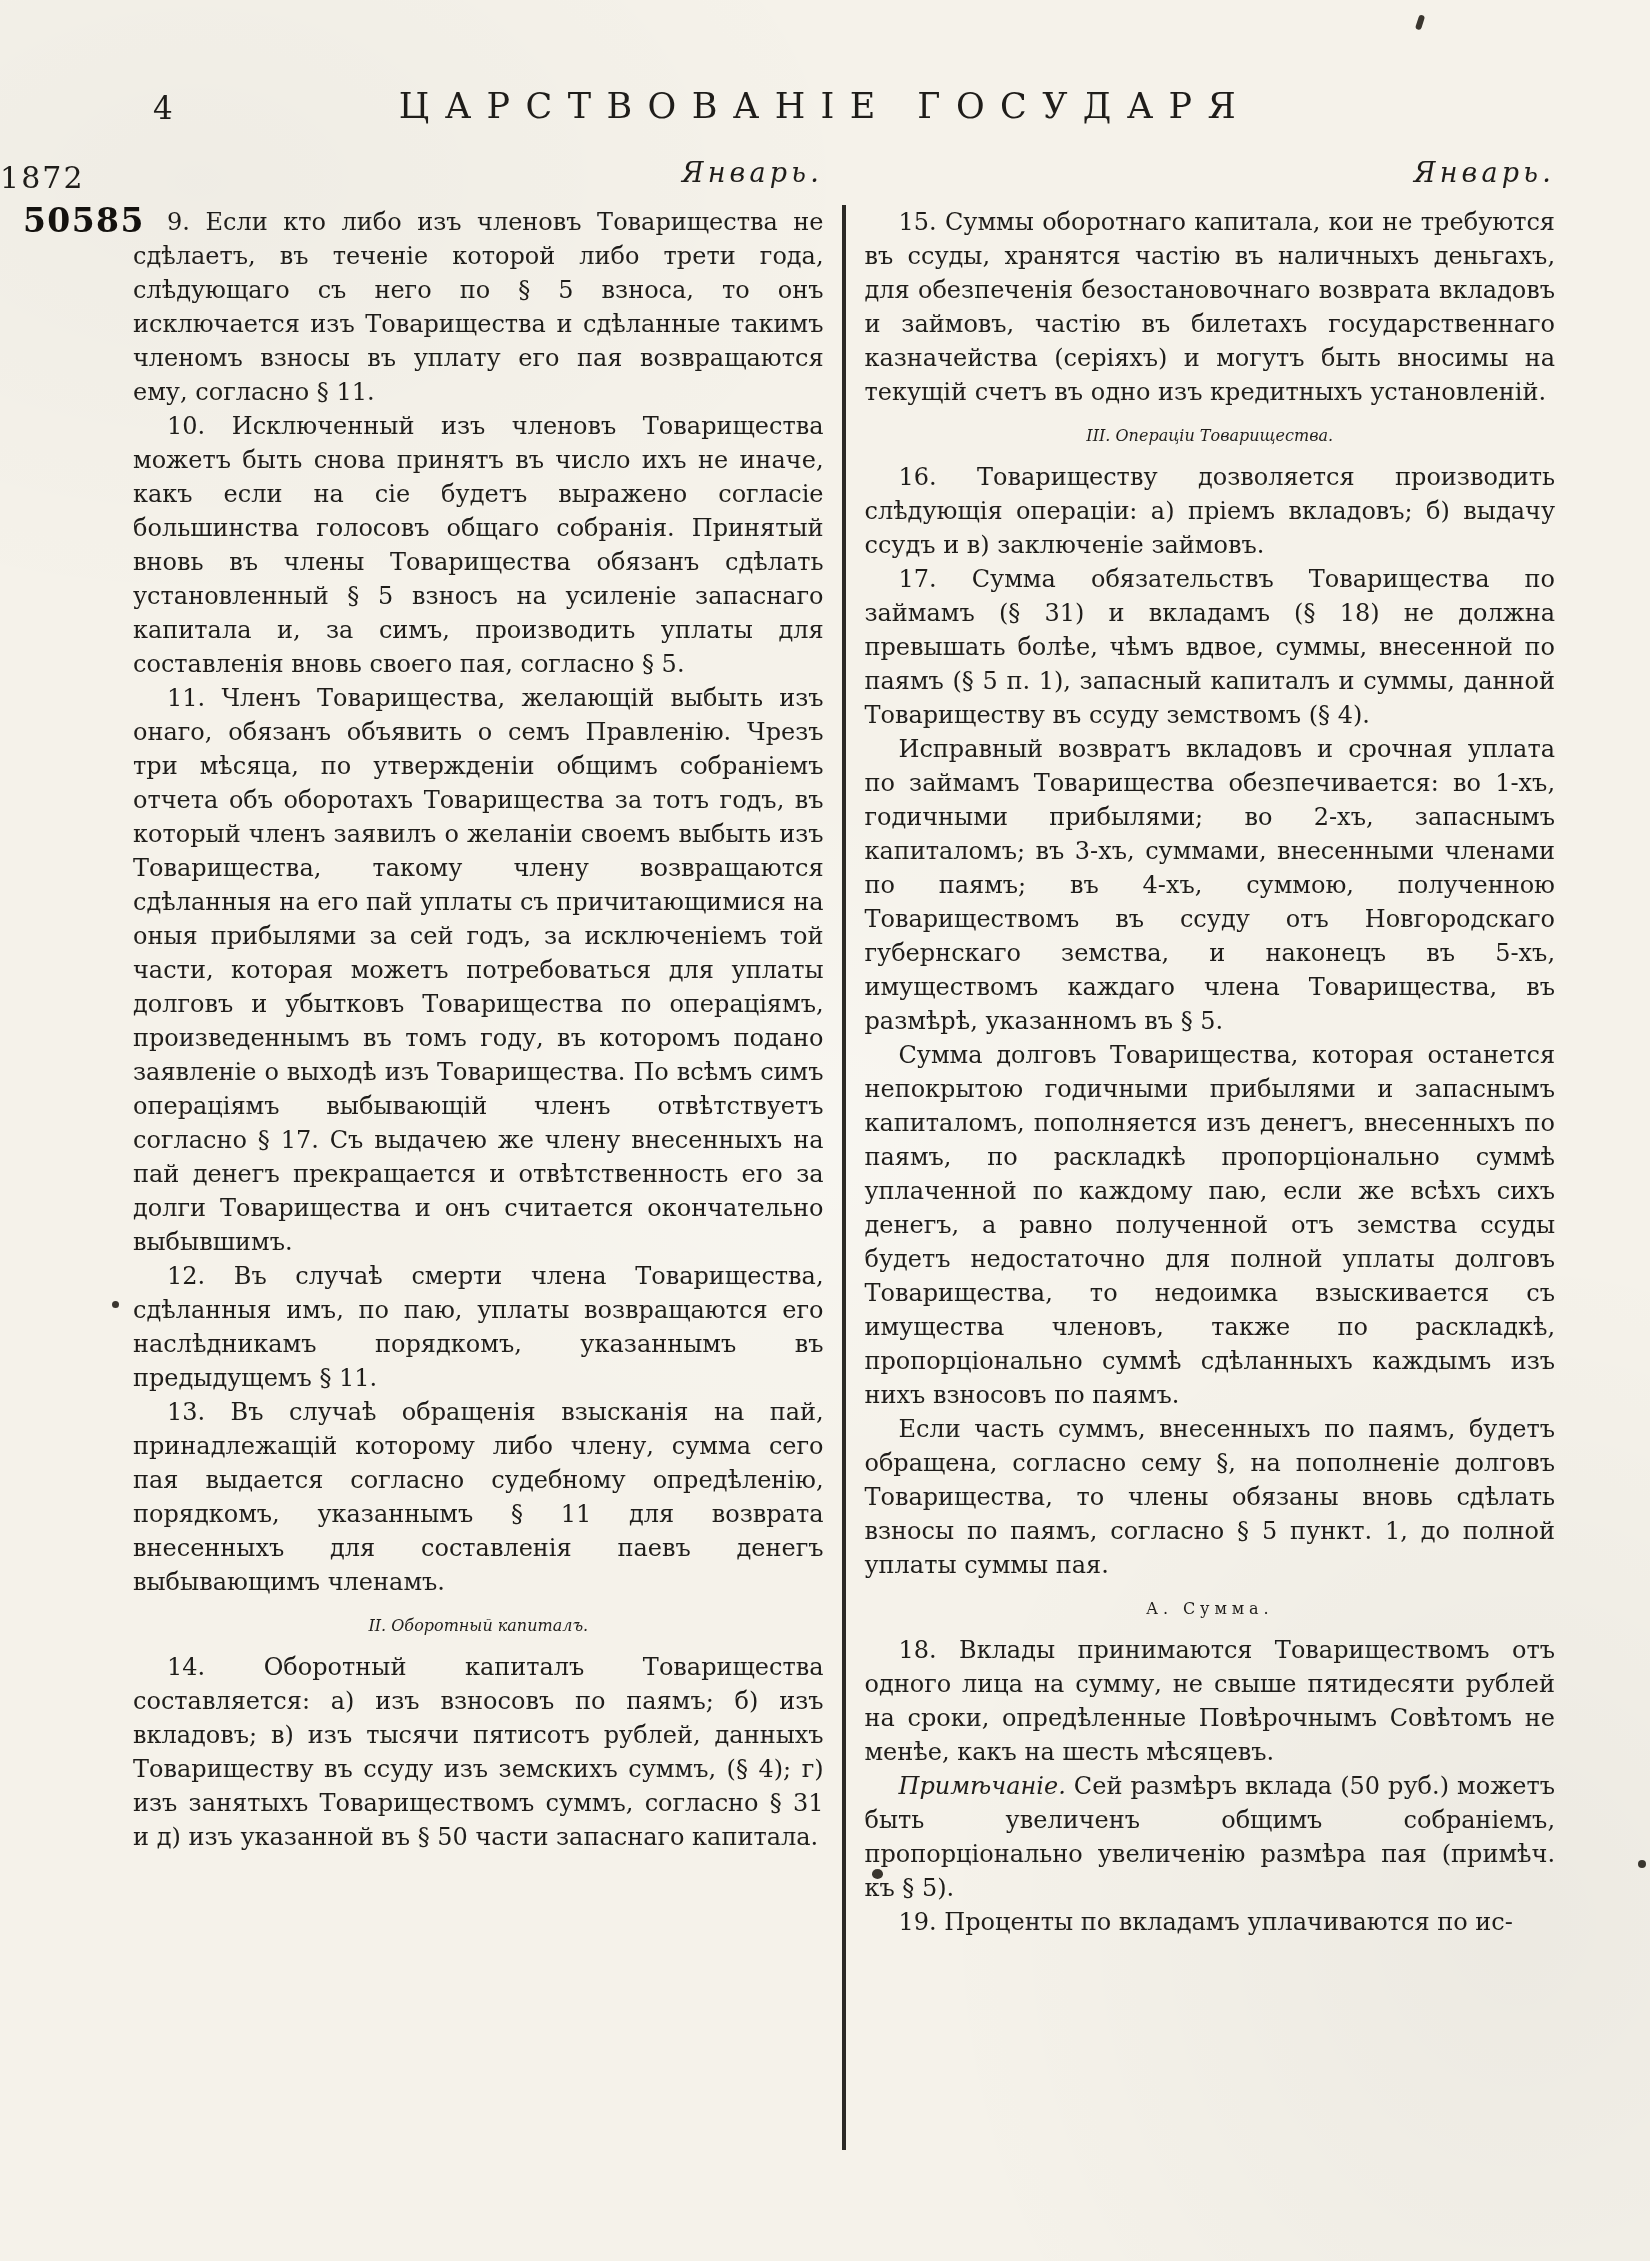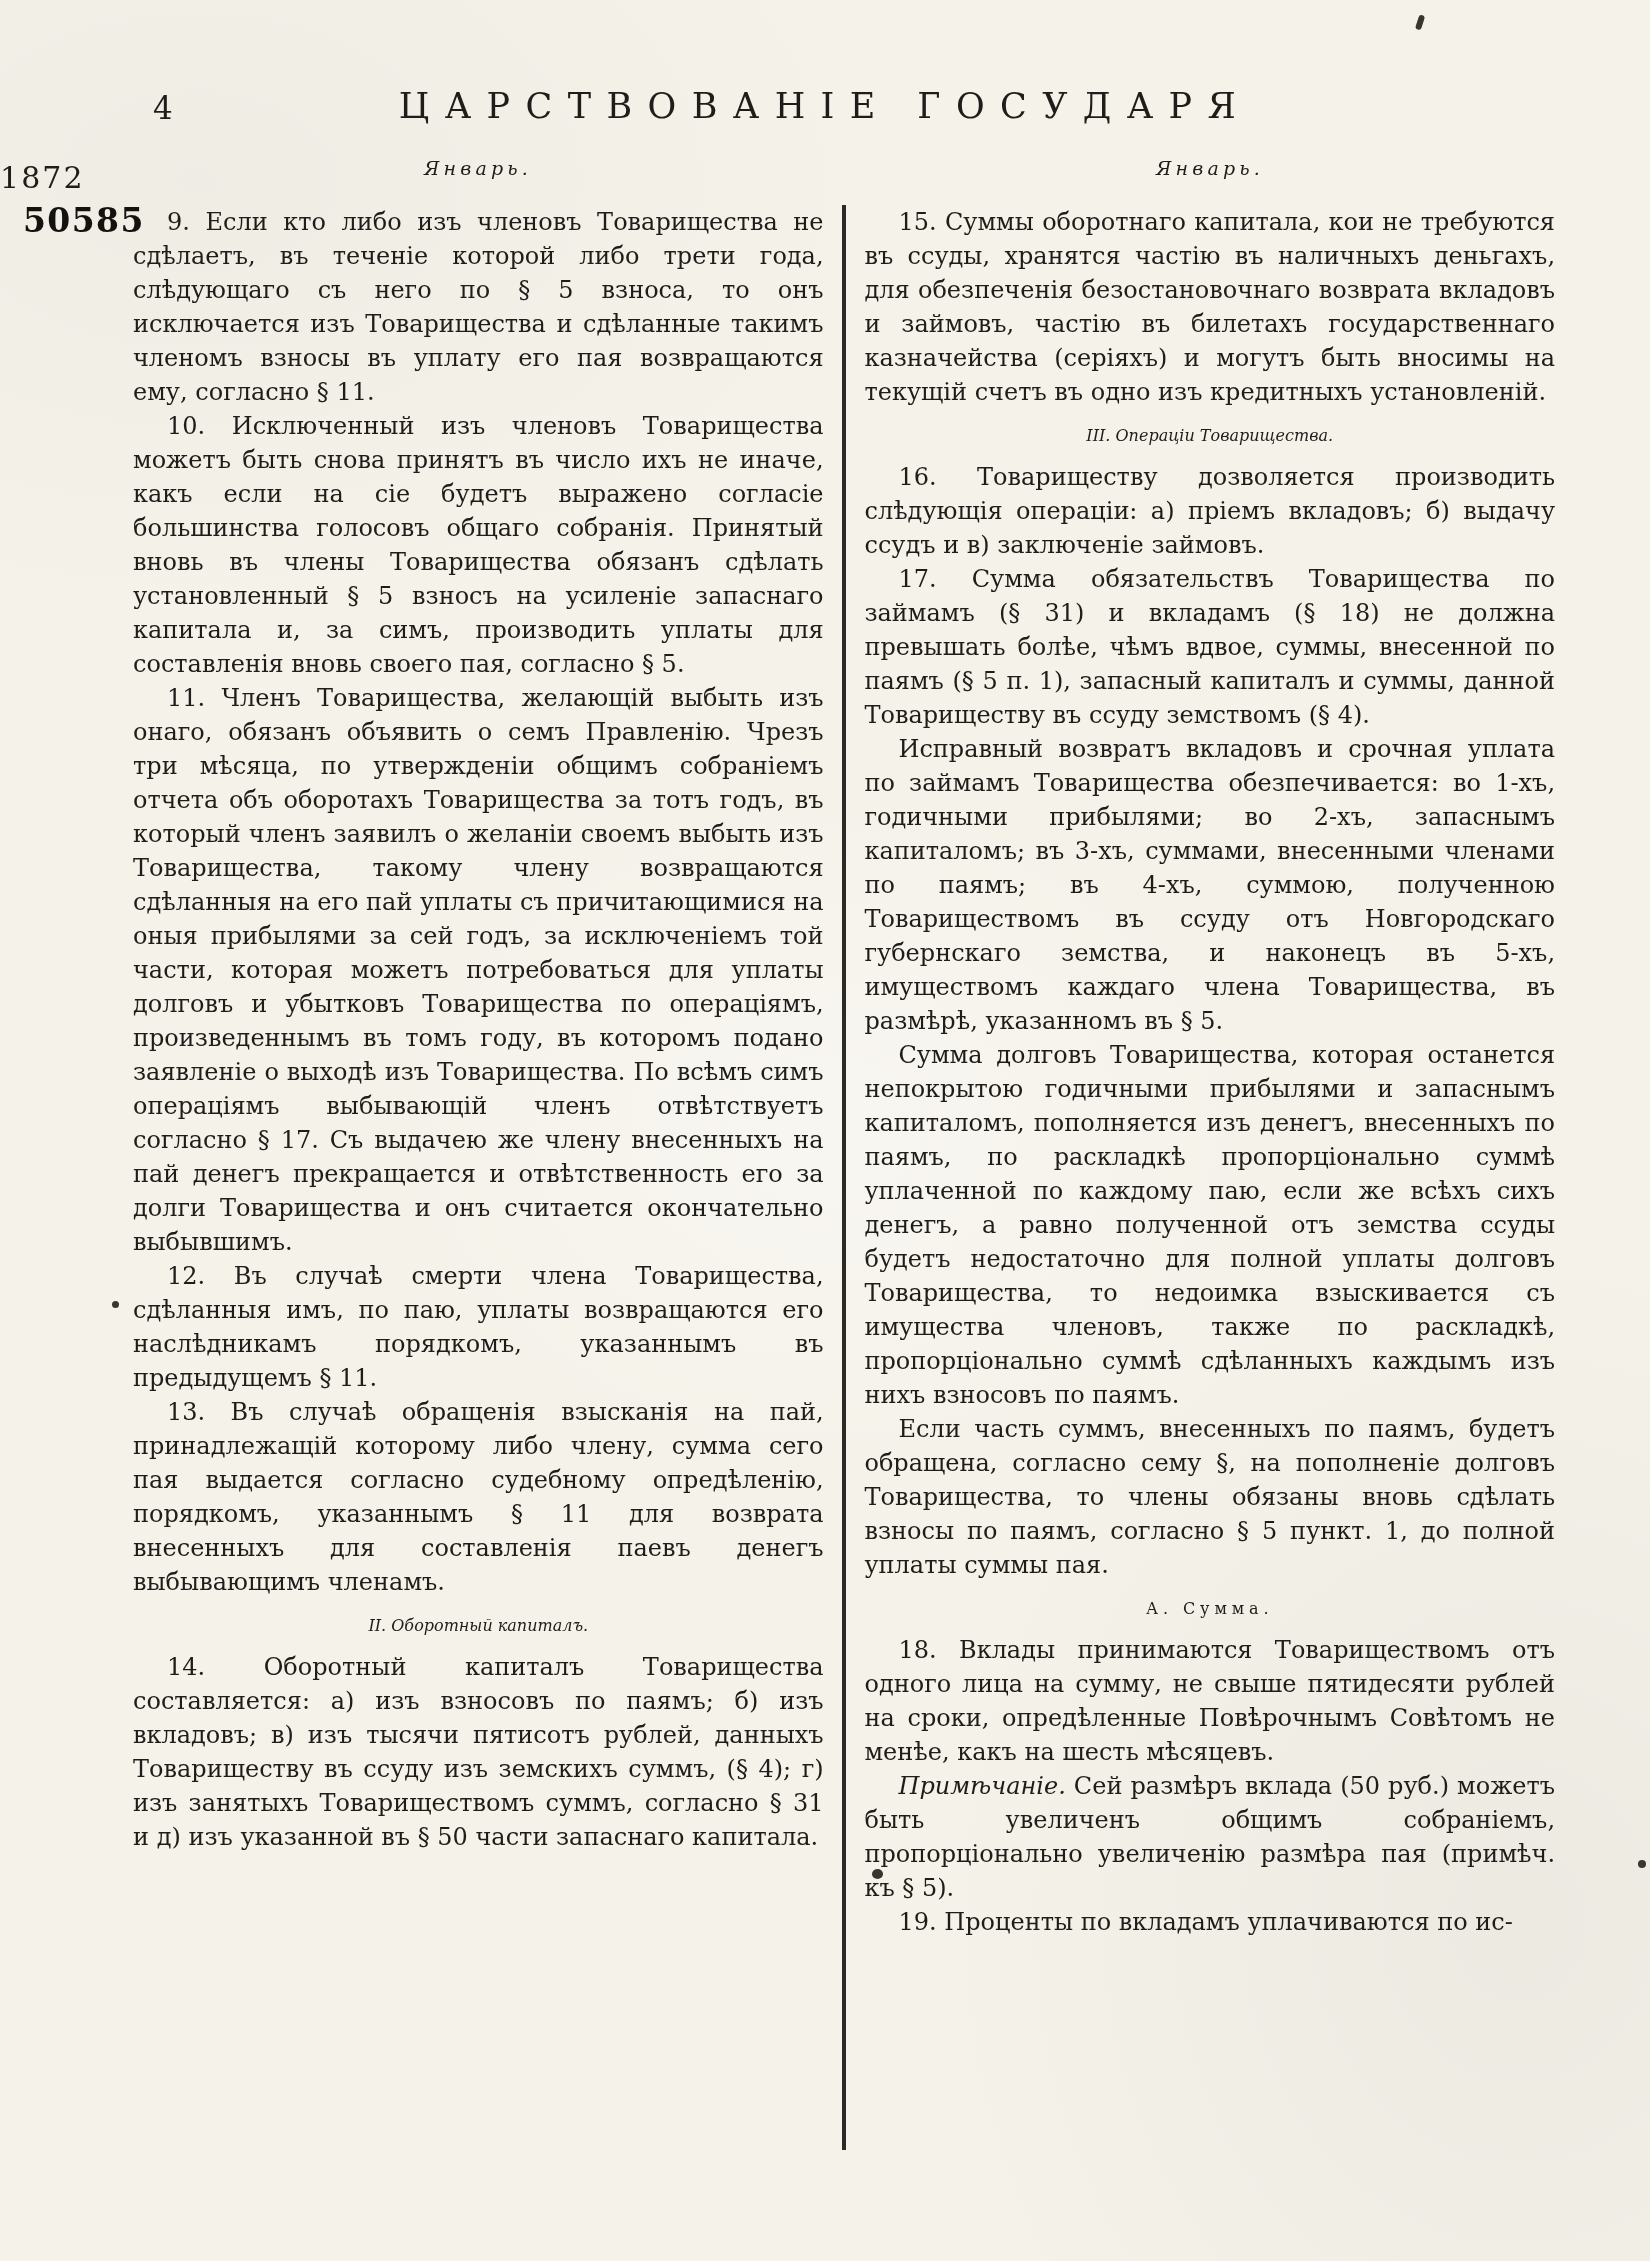--- a/index.html
+++ b/index.html
@@ -30,23 +30,23 @@
     left: 0; top: 86px;
     width: 100%;
     text-align: center;
     font-size: 35px;
     font-weight: normal;
     letter-spacing: 15.4px;
   }
   .running-month {
     position: absolute;
     top: 157px;
-    text-align: center;
+    text-align: right;
     font-style: italic;
-    font-size: 19px;
+    font-size: 27px;
     letter-spacing: 4.2px;
   }
   .running-month.left  { left: 133px;  width: 690px; }
   .running-month.right { right: 95px; width: 690px; }
   .running-year {
     position: absolute;
     top: 160px; left: 0;
     width: 100%;
     text-align: left;
     font-size: 30px;

